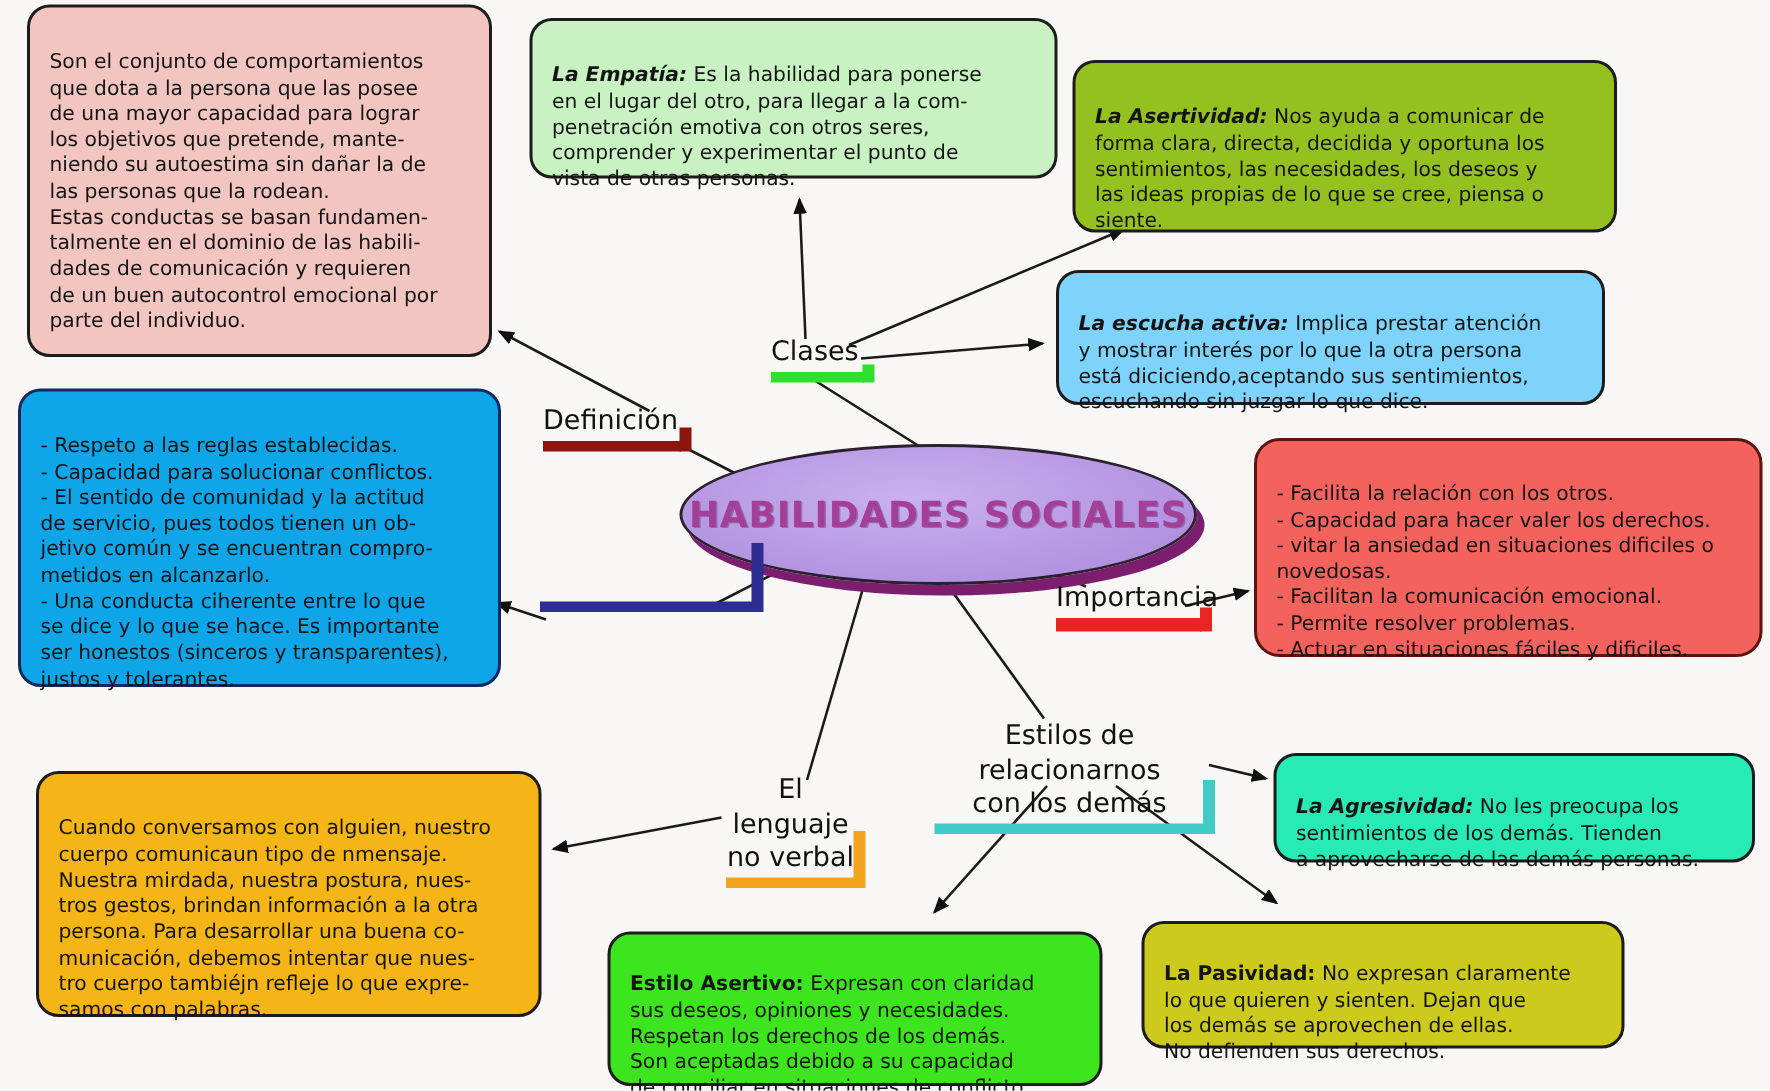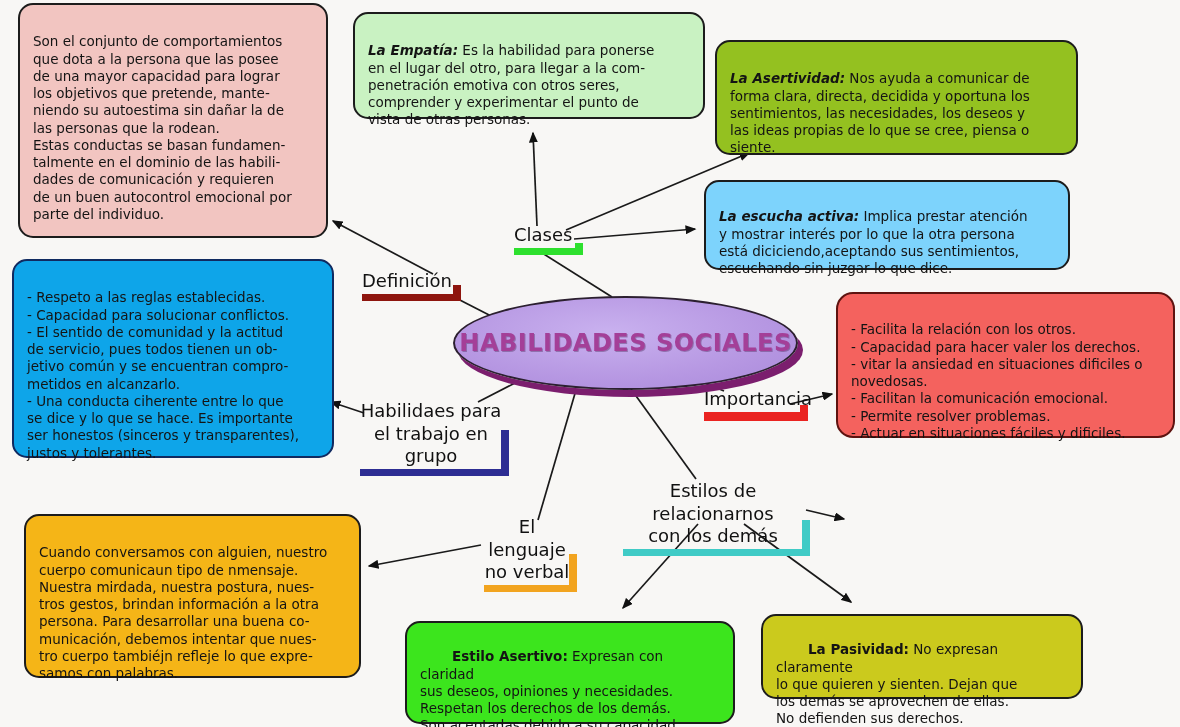--- a/index.html
+++ b/index.html
@@ -13,21 +13,21 @@
   svg.wires { position:absolute; left:0; top:0; z-index:1; }
   svg.wires line { stroke:#1a1a1a; stroke-width:1.7; }
 
   .mapbox {
     position:absolute; z-index:2; box-sizing:border-box;
     border:2px solid #1c1c1c; border-radius:15px;
     padding:11px 13px; font-size:13.5px; line-height:1.28;
     white-space:pre-line;
   }
   .lead-bi { font-weight:bold; font-style:italic; }
-  .lead-b  { font-weight:bold;margin-left:32px; }
+  .lead-b  { font-weight:bold; }
 
   .box-definition   { left:18px;  top:3px;   width:310px; height:235px; background:#f2c5c1; }
   .box-empatia      { left:353px; top:12px;  width:352px; height:107px; background:#c9f2c2; }
   .box-asertividad  { left:715px; top:40px;  width:363px; height:115px; background:#94c120; }
   .box-escucha      { left:704px; top:180px; width:366px; height:90px;  background:#7dd3fc; padding-top:9px; }
   .box-grupo        { left:12px;   top:259px; width:322px; height:199px; background:#0ea5e9; border-color:#102a60; }
   .box-importancia  { left:836px; top:292px; width:339px; height:146px; background:#f4625e; border-color:#5e1310; padding-top:10px;border-radius:17px; }
   .box-lenguaje     { left:24px;  top:514px; width:337px; height:164px; background:#f5b517; }
   .box-agresividad  { left:849px; top:502px; width:321px; height:73px;  background:#27eab4; padding-top:9px; }
   .box-asertivo     { left:405px; top:621px; width:330px; height:103px; background:#3ce51d; padding-top:8px; }
@@ -163,20 +163,25 @@
     <span>Cuando conversamos con alguien, nuestro
 cuerpo comunicaun tipo de nmensaje.
 Nuestra mirdada, nuestra postura, nues-
 tros gestos, brindan información a la otra
 persona. Para desarrollar una buena co-
 municación, debemos intentar que nues-
 tro cuerpo tambiéjn refleje lo que expre-
 samos con palabras.</span>
   </div>
 
+  <div class="mapbox box-agresividad">
+    <span class="lead-bi">La Agresividad:</span><span> No les preocupa los
+sentimientos de los demás. Tienden
+a aprovecharse de las demás personas.</span>
+  </div>
 
   <div class="mapbox box-asertivo">
     <span class="lead-b">Estilo Asertivo:</span><span> Expresan con claridad
 sus deseos, opiniones y necesidades.
 Respetan los derechos de los demás.
 Son aceptadas debido a su capacidad
 de conciliar en situaciones de conflicto.</span>
   </div>
 
   <div class="mapbox box-pasividad">
@@ -199,22 +204,20 @@
     <div class="ltext">Clases</div>
     <div class="tab"></div>
   </div>
 
   <div class="maplabel lab-importancia">
     <div class="ltext">Importancia</div>
     <div class="tab"></div>
   </div>
 
   <div class="maplabel center lab-grupo">
-    <div class="ltext">Habilidaes para
-el trabajo en grupo</div>
     <div class="tab"></div>
   </div>
 
   <div class="maplabel center lab-lenguaje">
     <div class="ltext">El lenguaje
 no verbal</div>
     <div class="tab"></div>
   </div>
 
   <div class="maplabel center lab-estilos">

